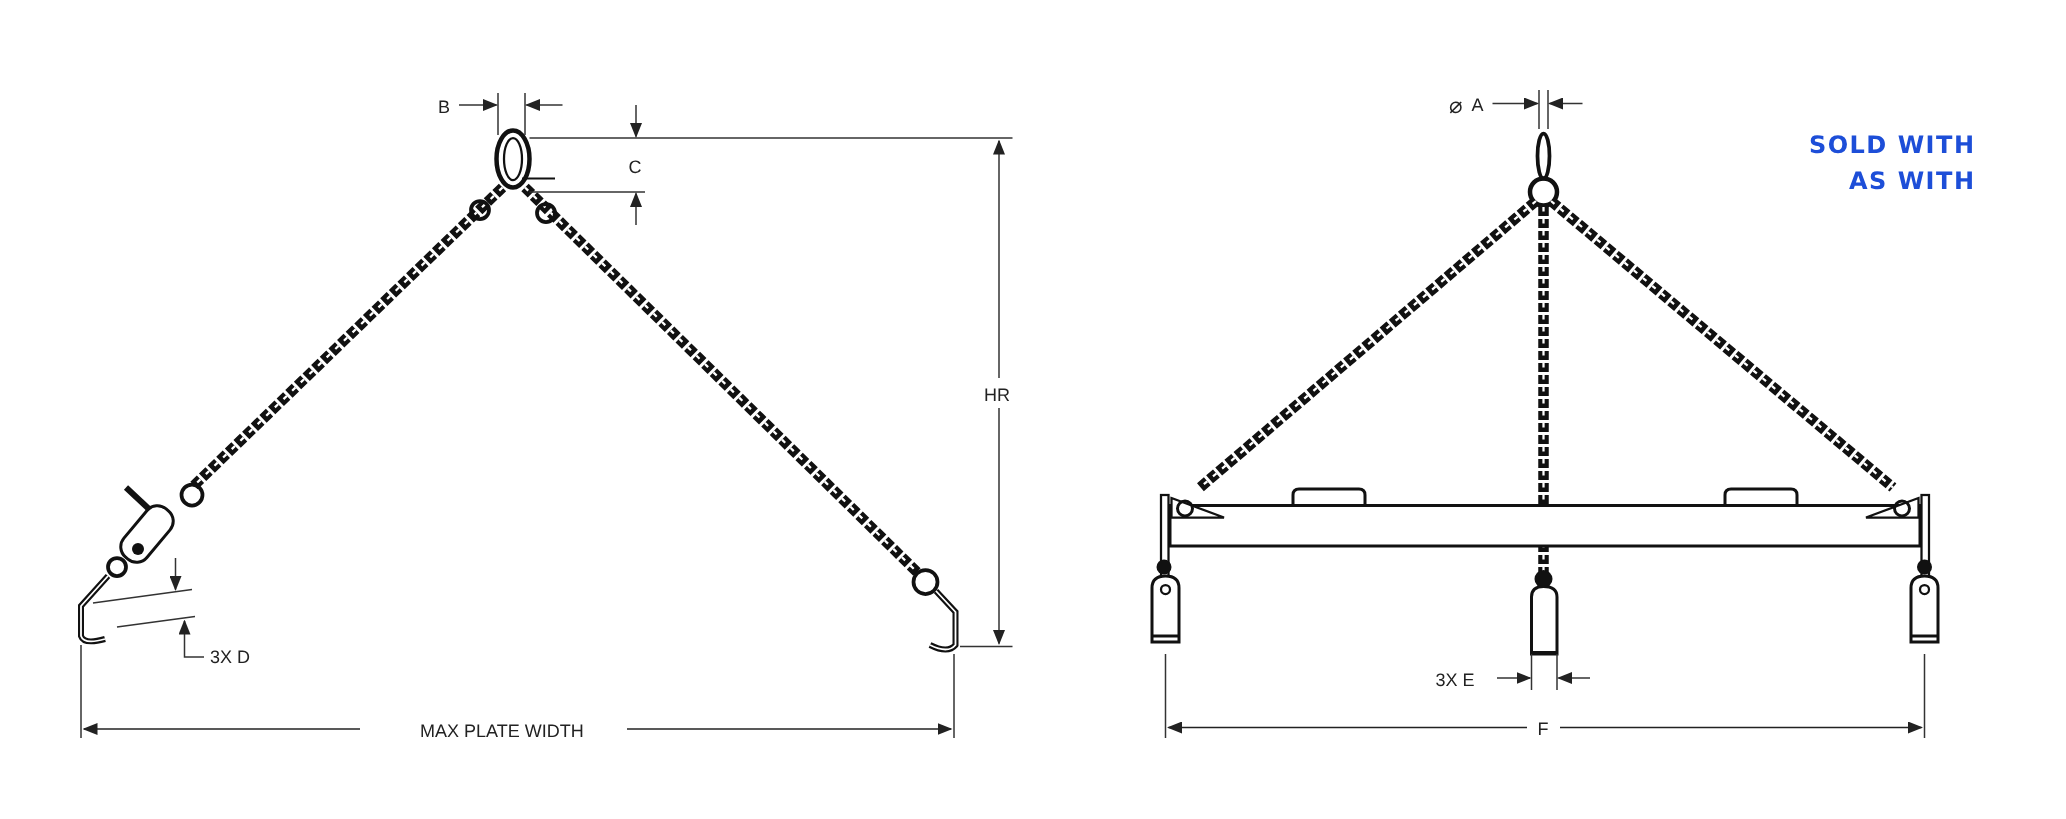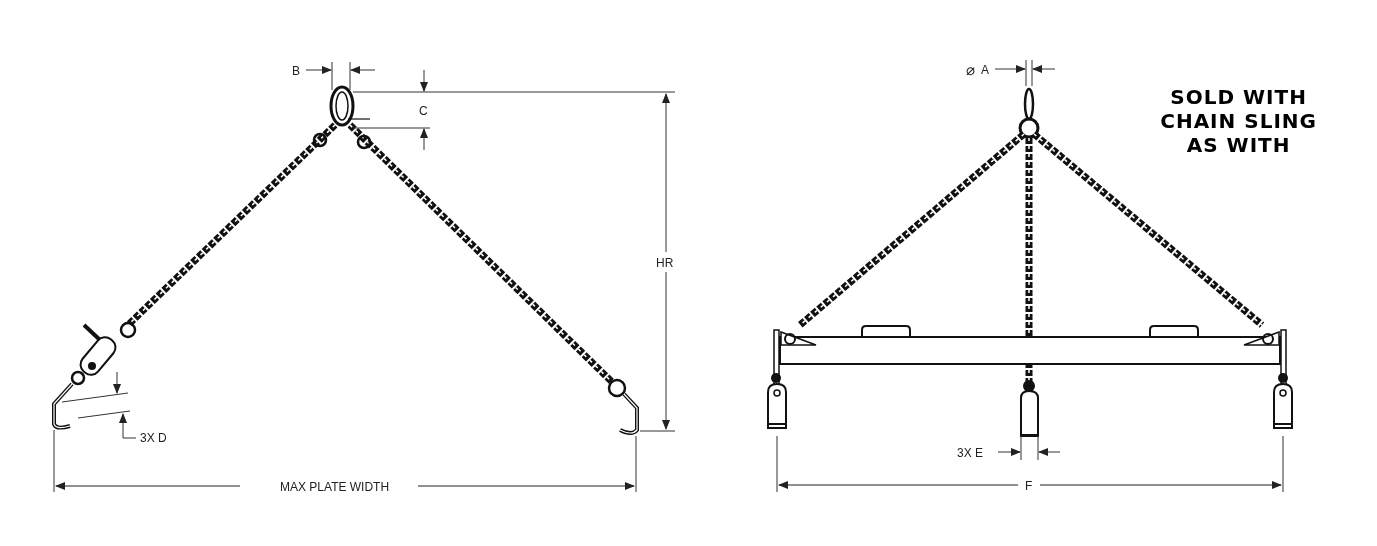--- a/index.html
+++ b/index.html
@@ -1,19 +1,19 @@
 <!DOCTYPE html>
 <html><head>
 <meta charset="utf-8">
 <style>
   html,body{margin:0;padding:0;background:#fff;}
   body{width:1377px;height:546px;position:relative;overflow:hidden;font-family:"Liberation Sans",sans-serif;}
   svg{position:absolute;left:0;top:0;}
   .dimtxt{font-family:"Liberation Sans",sans-serif;font-size:12px;fill:#222;}
-  .note{position:absolute;right:60px;top:85px;text-align:center;font-family:"DejaVu Sans",sans-serif;font-weight:bold;font-size:20px;line-height:24px;color:#000000;letter-spacing:1px;}
+  .note{position:absolute;right:60px;top:85px;text-align:right;font-family:"DejaVu Sans",sans-serif;font-weight:bold;font-size:16px;line-height:24px;color:#1d4ed8;letter-spacing:1px;}
 </style>
 </head>
 <body>
 
 <svg width="1377" height="546" viewBox="0 0 1377 546">
   <defs>
     <marker id="arr" markerWidth="10" markerHeight="8" refX="9" refY="4" orient="auto">
       <path d="M0,0 L10,4 L0,8 z" fill="#222"></path>
     </marker>
     <pattern id="chain" width="8" height="8" patternUnits="userSpaceOnUse">
@@ -170,15 +170,14 @@
       <line x1="1283" y1="436" x2="1283" y2="492" stroke="#333" stroke-width="1"></line>
       <line x1="1018" y1="485" x2="779" y2="485" stroke="#222" stroke-width="1" marker-end="url(#arr)"></line>
       <line x1="1040" y1="485" x2="1281" y2="485" stroke="#222" stroke-width="1" marker-end="url(#arr)"></line>
       <text class="dimtxt" x="1025" y="490">F</text>
     </g>
   </g>
 </svg>
 
 <div class="note">
   <div>SOLD WITH</div>
-  <div>CHAIN SLING</div>
   <div>AS WITH</div>
 </div>
 
 </body></html>

